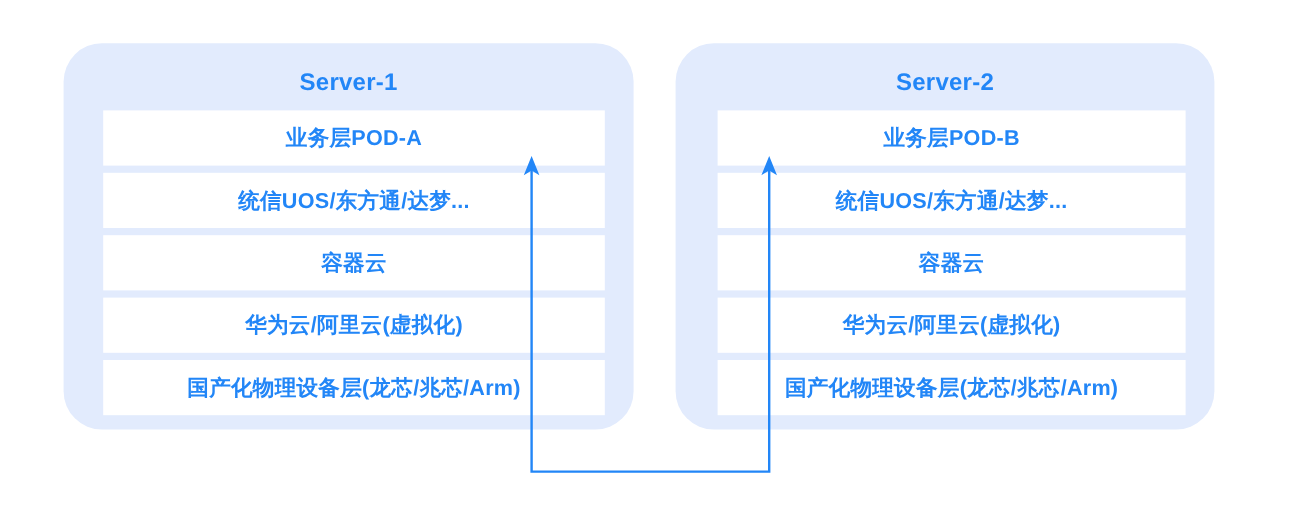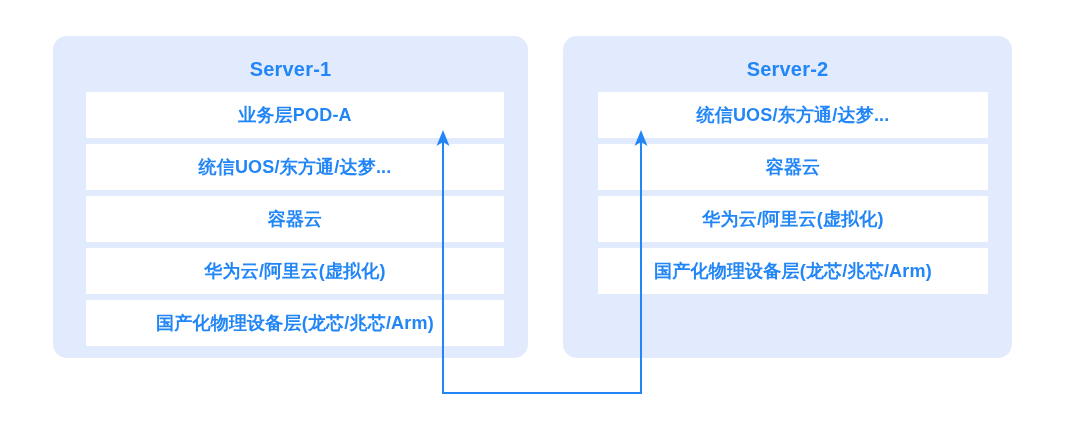--- a/index.html
+++ b/index.html
@@ -20,21 +20,21 @@
     position: absolute;
     left: 0;
     top: 0;
     width: 1080px;
     height: 422px;
   }
 
   .server-panel {
     position: absolute;
     background: #e2ebfd;
-    border-radius: 14px;
+    border-radius: 32px;
     box-sizing: border-box;
   }
 
   #server-1-panel { left: 53px;  top: 36px; width: 475px; height: 322px; }
   #server-2-panel { left: 563px; top: 36px; width: 449px; height: 322px; }
 
   .server-title {
     position: absolute;
     left: 0;
     right: 0;
@@ -110,20 +110,23 @@
       <div class="layer-row">
         <span class="layer-row-label">国产化物理设备层(龙芯/兆芯/Arm)</span>
       </div>
     </div>
   </div>
 
   <div class="server-panel" id="server-2-panel">
     <div class="server-title">Server-2</div>
     <div class="layer-stack">
       <div class="layer-row">
+        <span class="layer-row-label">业务层POD-B</span>
+      </div>
+      <div class="layer-row">
         <span class="layer-row-label">统信UOS/东方通/达梦...</span>
       </div>
       <div class="layer-row">
         <span class="layer-row-label">容器云</span>
       </div>
       <div class="layer-row">
         <span class="layer-row-label">华为云/阿里云(虚拟化)</span>
       </div>
       <div class="layer-row">
         <span class="layer-row-label">国产化物理设备层(龙芯/兆芯/Arm)</span>

